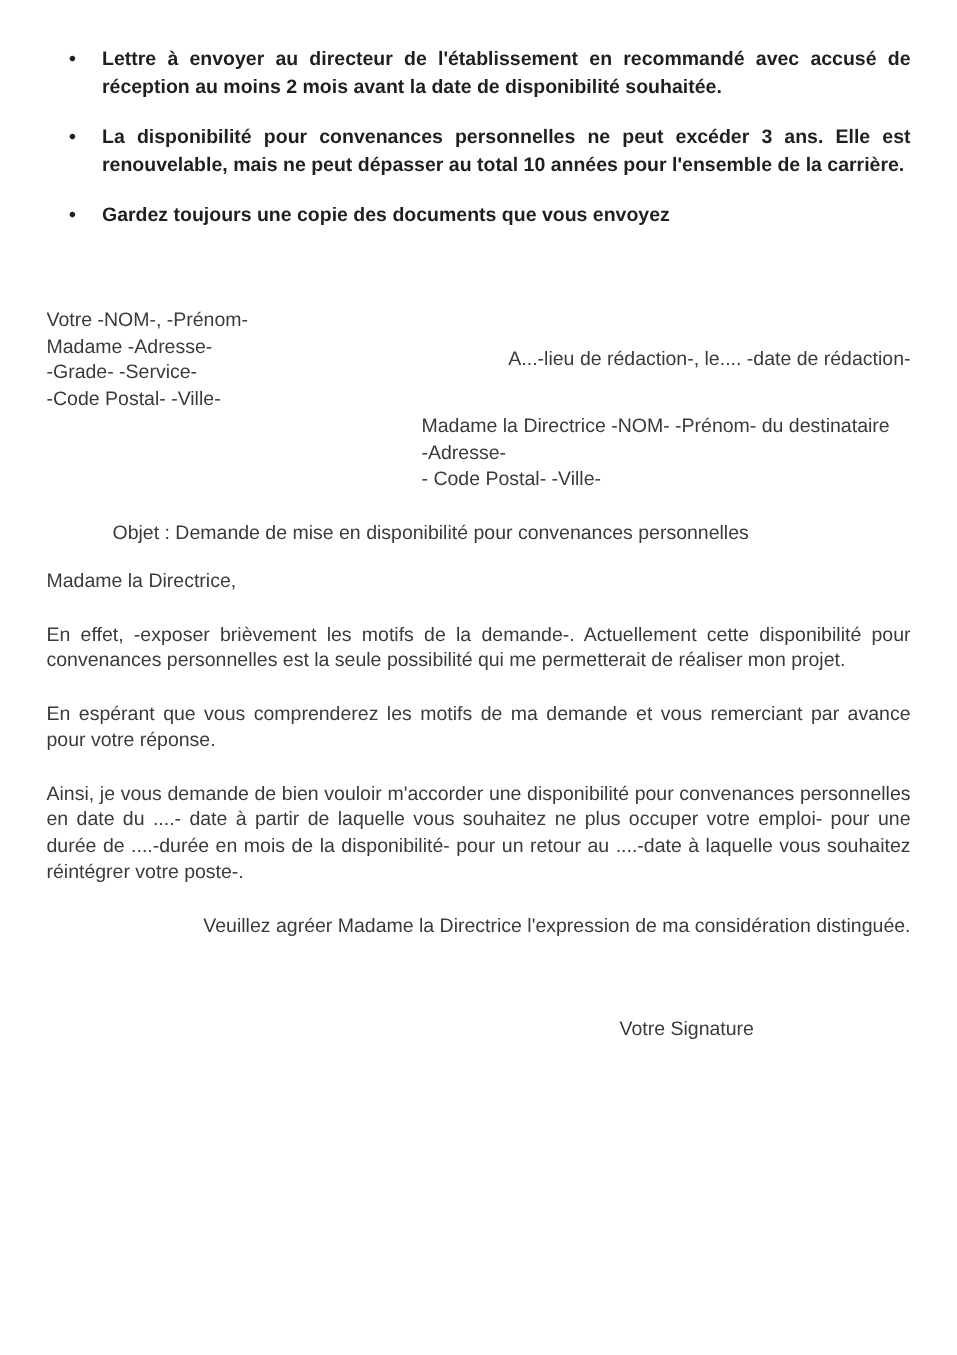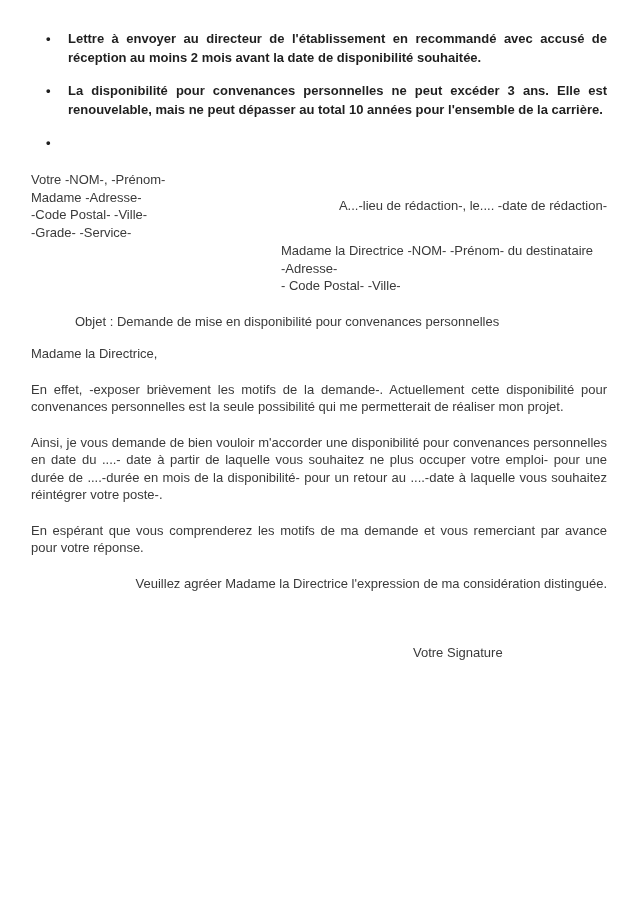--- a/index.html
+++ b/index.html
@@ -81,43 +81,44 @@
     <li>
       <span class="bullet">•</span>
       <span>Lettre à envoyer au directeur de l'établissement en recommandé avec accusé de réception au moins 2 mois avant la date de disponibilité souhaitée.</span>
     </li>
     <li>
       <span class="bullet">•</span>
       <span>La disponibilité pour convenances personnelles ne peut excéder 3 ans. Elle est renouvelable, mais ne peut dépasser au total 10 années pour l'ensemble de la carrière.</span>
     </li>
     <li>
       <span class="bullet">•</span>
+      <span>Gardez toujours une copie des documents que vous envoyez</span>
     </li>
   </ul>
 
   <div class="addr-row">
     <div class="sender">
       <div>Votre -NOM-, -Prénom-</div>
       <div>Madame -Adresse-</div>
+      <div>-Grade- -Service-</div>
       <div>-Code Postal- -Ville-</div>
-      <div>-Grade- -Service-</div>
     </div>
     <div class="dateline">A...-lieu de rédaction-, le.... -date de rédaction-</div>
   </div>
 
   <div class="recipient">
     <div>Madame la Directrice -NOM- -Prénom- du destinataire</div>
     <div>-Adresse-</div>
     <div>- Code Postal- -Ville-</div>
   </div>
 
   <div class="subject">Objet : Demande de mise en disponibilité pour convenances personnelles</div>
 
   <div class="salutation">Madame la Directrice,</div>
 
   <p class="para">En effet, -exposer brièvement les motifs de la demande-. Actuellement cette disponibilité pour convenances personnelles est la seule possibilité qui me permetterait de réaliser mon projet.</p>
+  <p class="para">En espérant que vous comprenderez les motifs de ma demande et vous remerciant par avance pour votre réponse.</p>
   <p class="para">Ainsi, je vous demande de bien vouloir m'accorder une disponibilité pour convenances personnelles en date du ....- date à partir de laquelle vous souhaitez ne plus occuper votre emploi- pour une durée de ....-durée en mois de la disponibilité- pour un retour au ....-date à laquelle vous souhaitez réintégrer votre poste-.</p>
-  <p class="para">En espérant que vous comprenderez les motifs de ma demande et vous remerciant par avance pour votre réponse.</p>
   <p class="para no-justify">Veuillez agréer Madame la Directrice l'expression de ma considération distinguée.</p>
 
   <div class="signature">Votre Signature</div>
 
 </div>
 
 </body></html>

